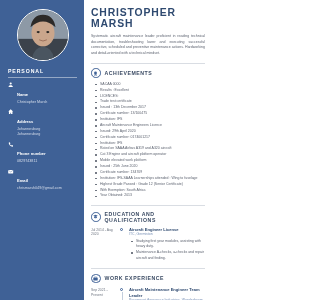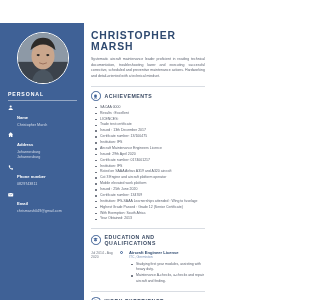--- a/index.html
+++ b/index.html
@@ -3,21 +3,21 @@
 <meta charset="utf-8">
 <style>
   * { box-sizing: border-box; margin:0; padding:0; }
   html,body { width:211px; height:300px; }
   body {
     font-family: "Liberation Sans", sans-serif;
     background:#ffffff;
     overflow:hidden;
     position:relative;
   }
-  .page { position:relative; width:211px; height:232px; display:flex; background:#fff;margin-top:23px; }
+  .page { position:relative; width:211px; height:232px; display:flex; background:#fff; }
 
   
   .sidebar {
     width:84px; height:300px; background:#3f6196; color:#fff;
     padding:6px 5px 0 6px; position:relative; flex:0 0 84px;
   }
   .photo-wrap { display:flex; justify-content:center; margin-top:3px; }
   .photo {
     width:52px; height:52px; border-radius:50%;
     border:1.6px solid #ffffff; overflow:hidden; position:relative;

